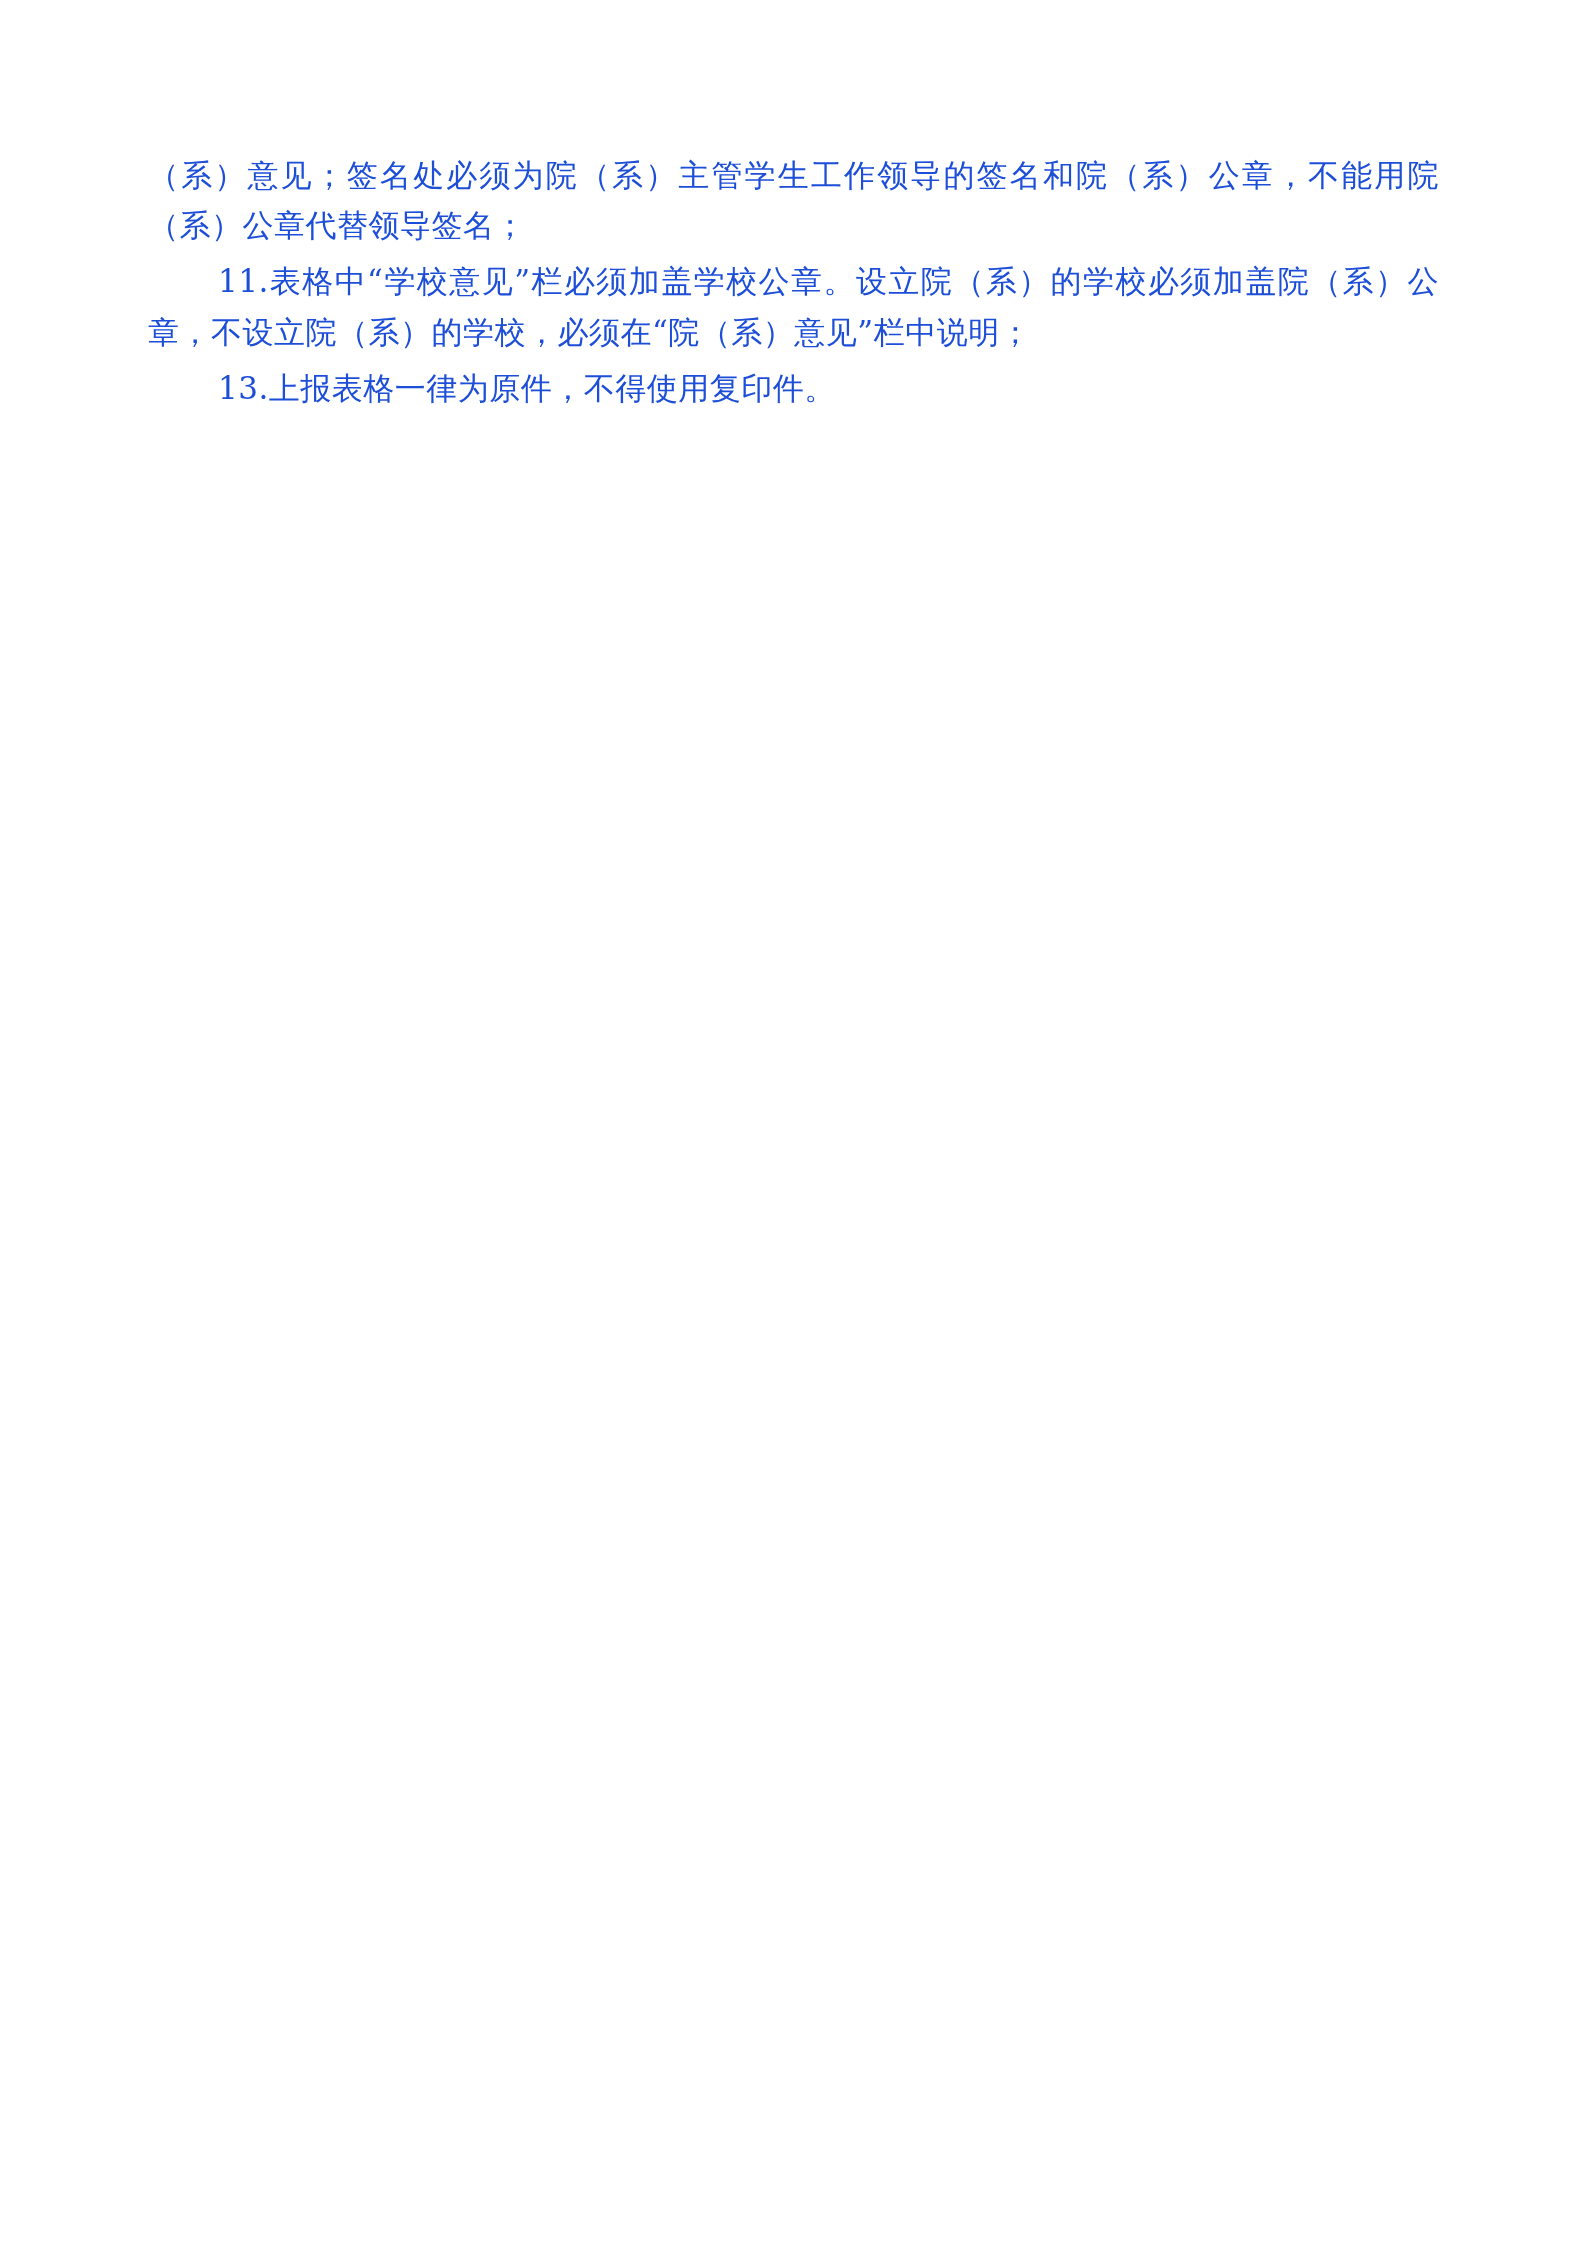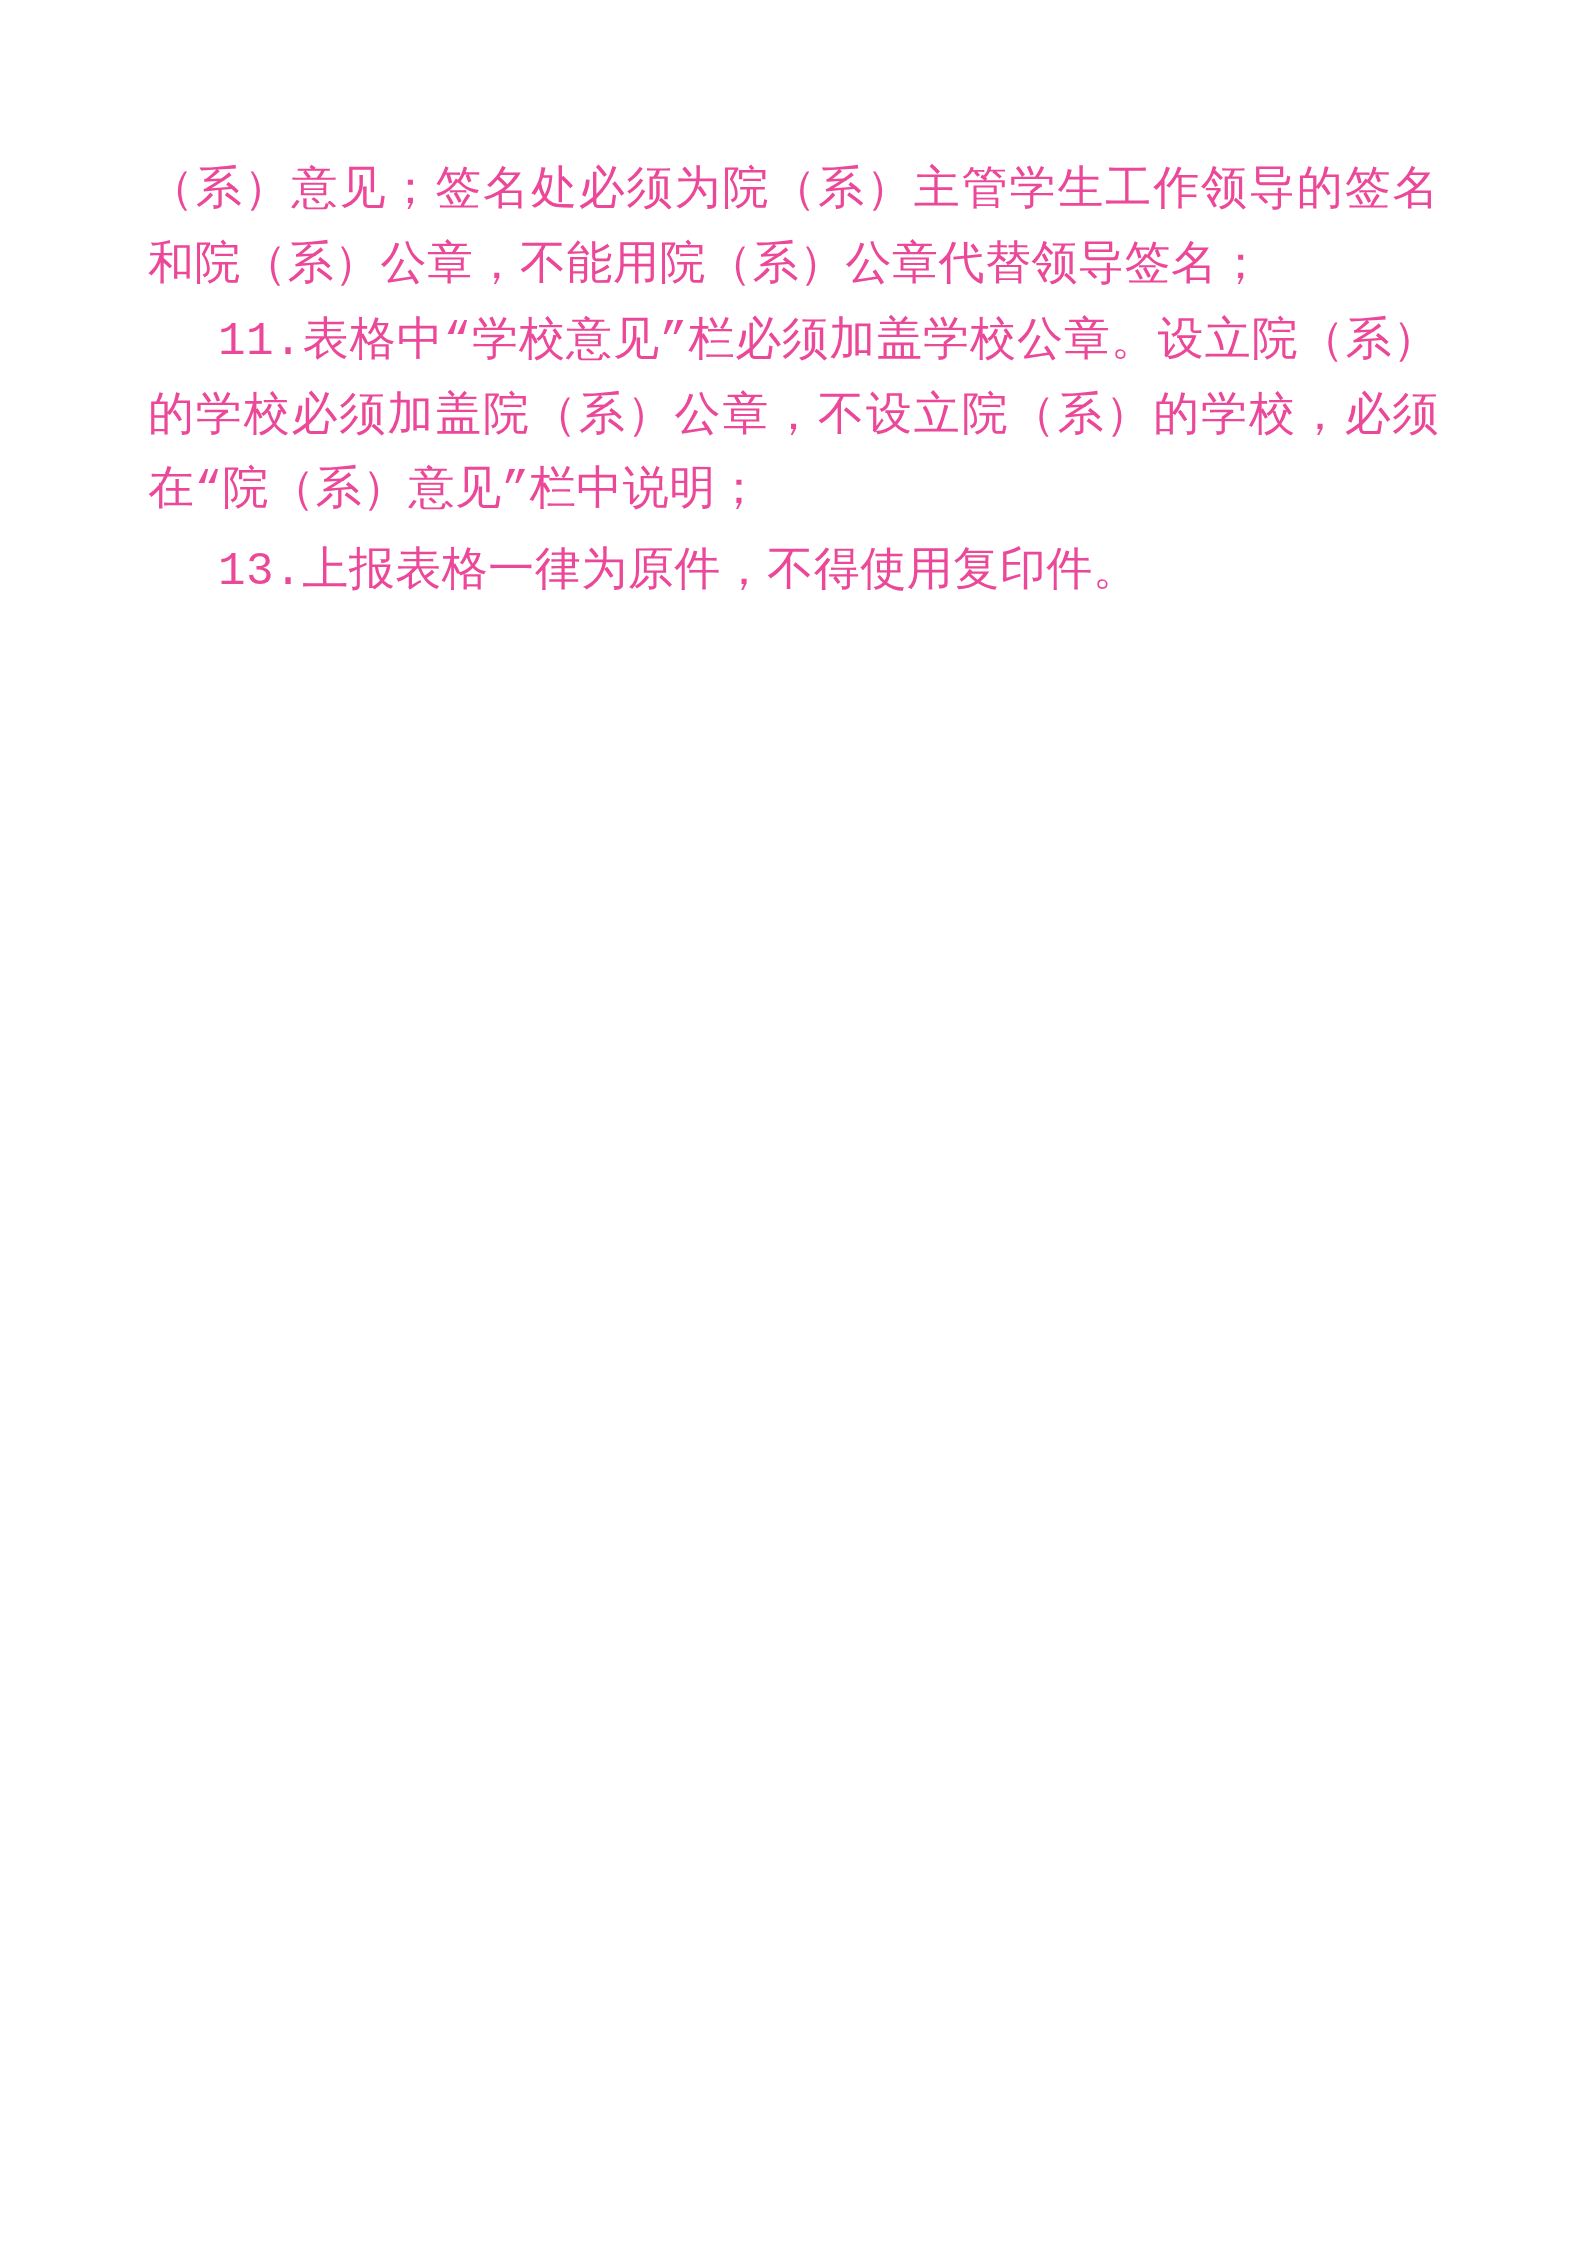--- a/index.html
+++ b/index.html
@@ -18,31 +18,30 @@
     min-height: 2245px;
     box-sizing: border-box;
     padding: 150px 148px 120px 148px;
     background: #ffffff;
   }
   .doc-body {
     width: 100%;
   }
   p.para {
     margin: 0 0 6px 0;
-    font-size: 46px;
+    font-size: 31px;
     line-height: 1.62;
     text-align: justify;
     text-justify: inter-ideograph;
     letter-spacing: 0.5px;
-    color: #ec4899;
+    color: #1d4ed8;
     word-break: break-all;
   }
   p.indent {
     text-indent: 70px;
-    font-family: Liberation Mono, monospace;
   }
   p.noindent {
     text-indent: 0;
   }
 </style>
 </head>
 <body>
 
 <div class="page">
   <div class="doc-body">

